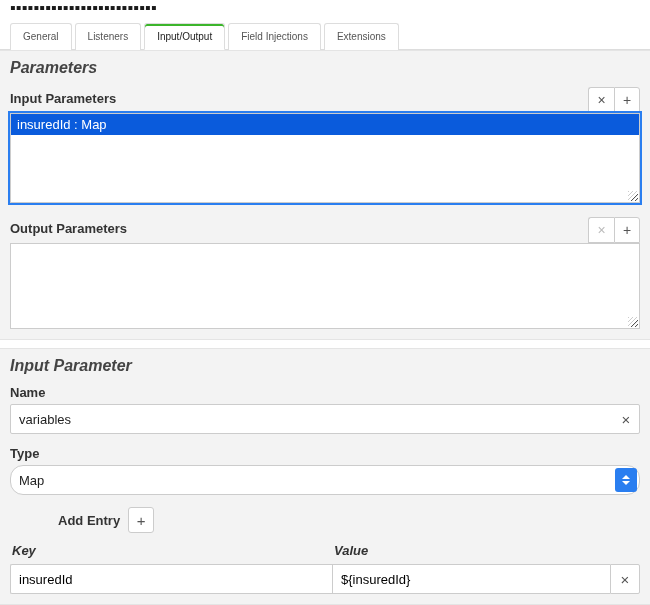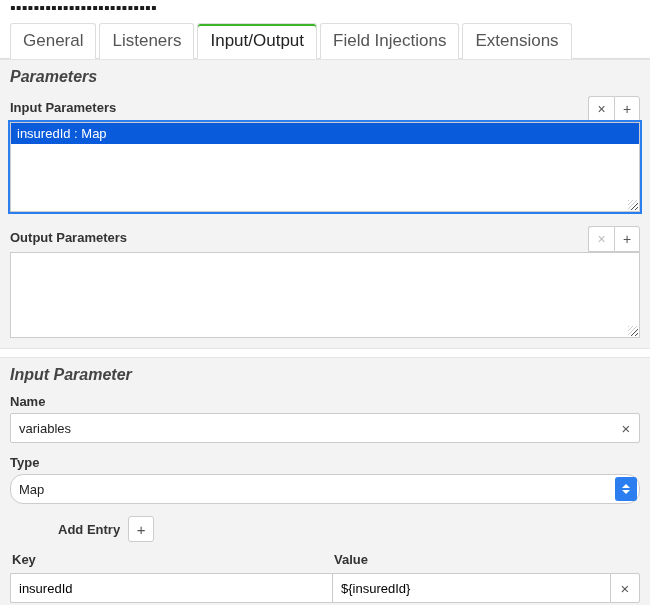--- a/index.html
+++ b/index.html
@@ -25,21 +25,21 @@
     border-bottom: 1px solid #ddd;
   }
   .tab {
     border: 1px solid #ddd;
     border-bottom: none;
     border-radius: 3px 3px 0 0;
     padding: 7px 12px;
     background: #fff;
     color: #555;
     cursor: pointer;
-    font-size: 17px;
+    font-size: 10px;
     position: relative;
     top: 1px;
   }
   .tab.active {
     color: #222;
     border-bottom: 1px solid #fff;
     box-shadow: inset 0 2px 0 0 #3cb52b;
   }
   .section {
     background: #f3f3f3;
@@ -189,20 +189,21 @@
     background: #fff;
     border-radius: 3px;
     display: flex; align-items: center; justify-content: center;
     cursor: pointer;
     color: #555;
     font-size: 15px;
   }
   .kv-head {
     display: flex;
     padding: 0 2px 6px 2px;
+    font-style: italic;
   }
   .kv-head .col { font-weight: 700; color: #333; }
   .kv-head .col-key { flex: 0 0 322px; }
   .kv-head .col-val { flex: 1; }
   .kv-row {
     display: flex;
     align-items: flex-start;
   }
   .kv-row input {
     height: 30px;

